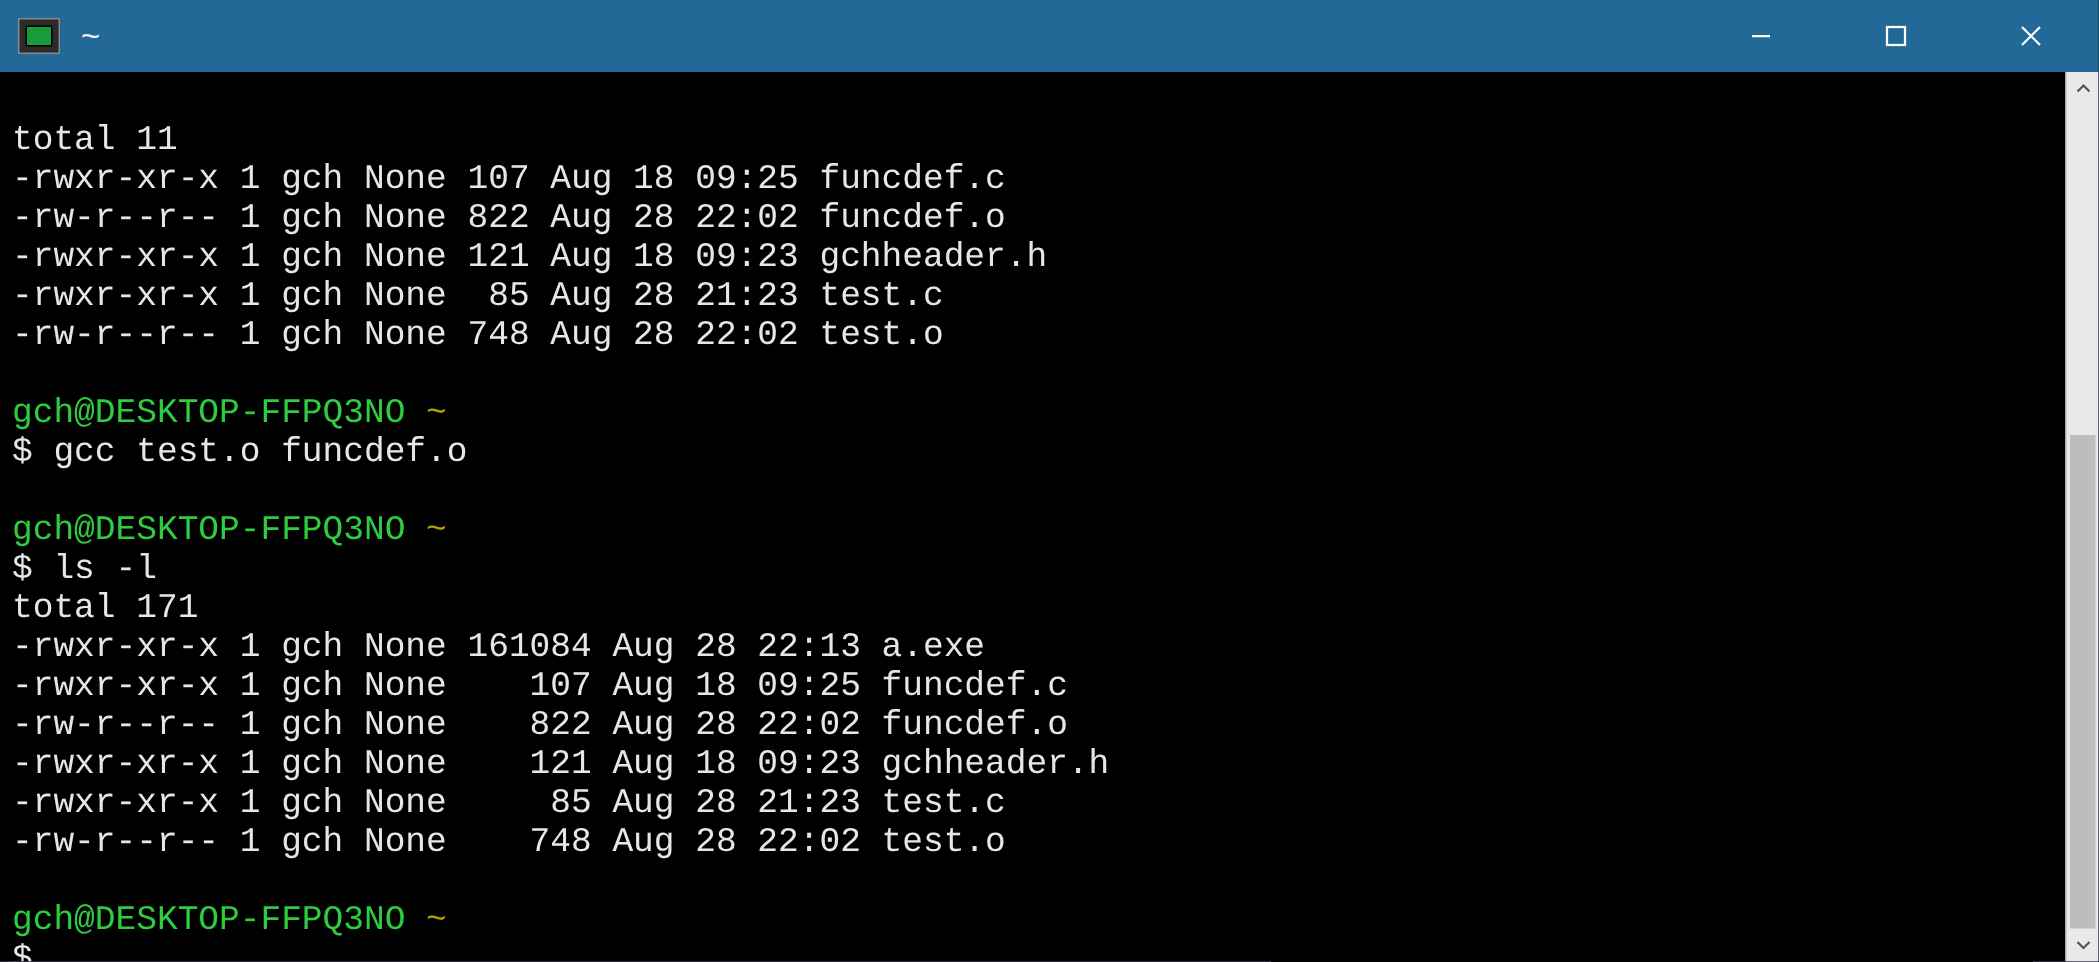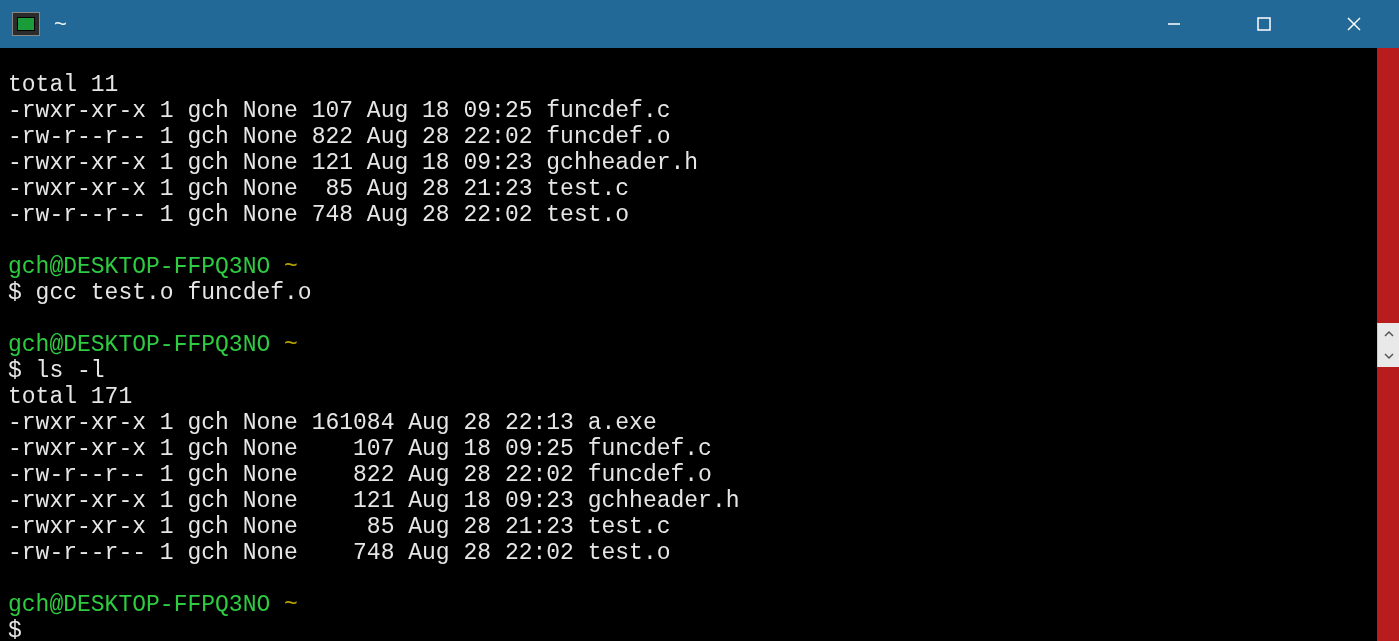--- a/index.html
+++ b/index.html
@@ -73,21 +73,20 @@
     .win-btn svg {
       stroke: #fff;
       stroke-width: 1.5;
       fill: none;
     }
     .content-area {
       flex: 1;
       display: flex;
       background: #b91c1c;
       overflow: hidden;
-      align-items: center;
     }
     .terminal {
       flex: 1;
       background: #000;
       color: #e6e6e6;
       font-family: "Consolas", "Courier New", monospace;
       font-size: 23px;
       line-height: 26px;
       padding: 6px 8px;
       white-space: pre;

